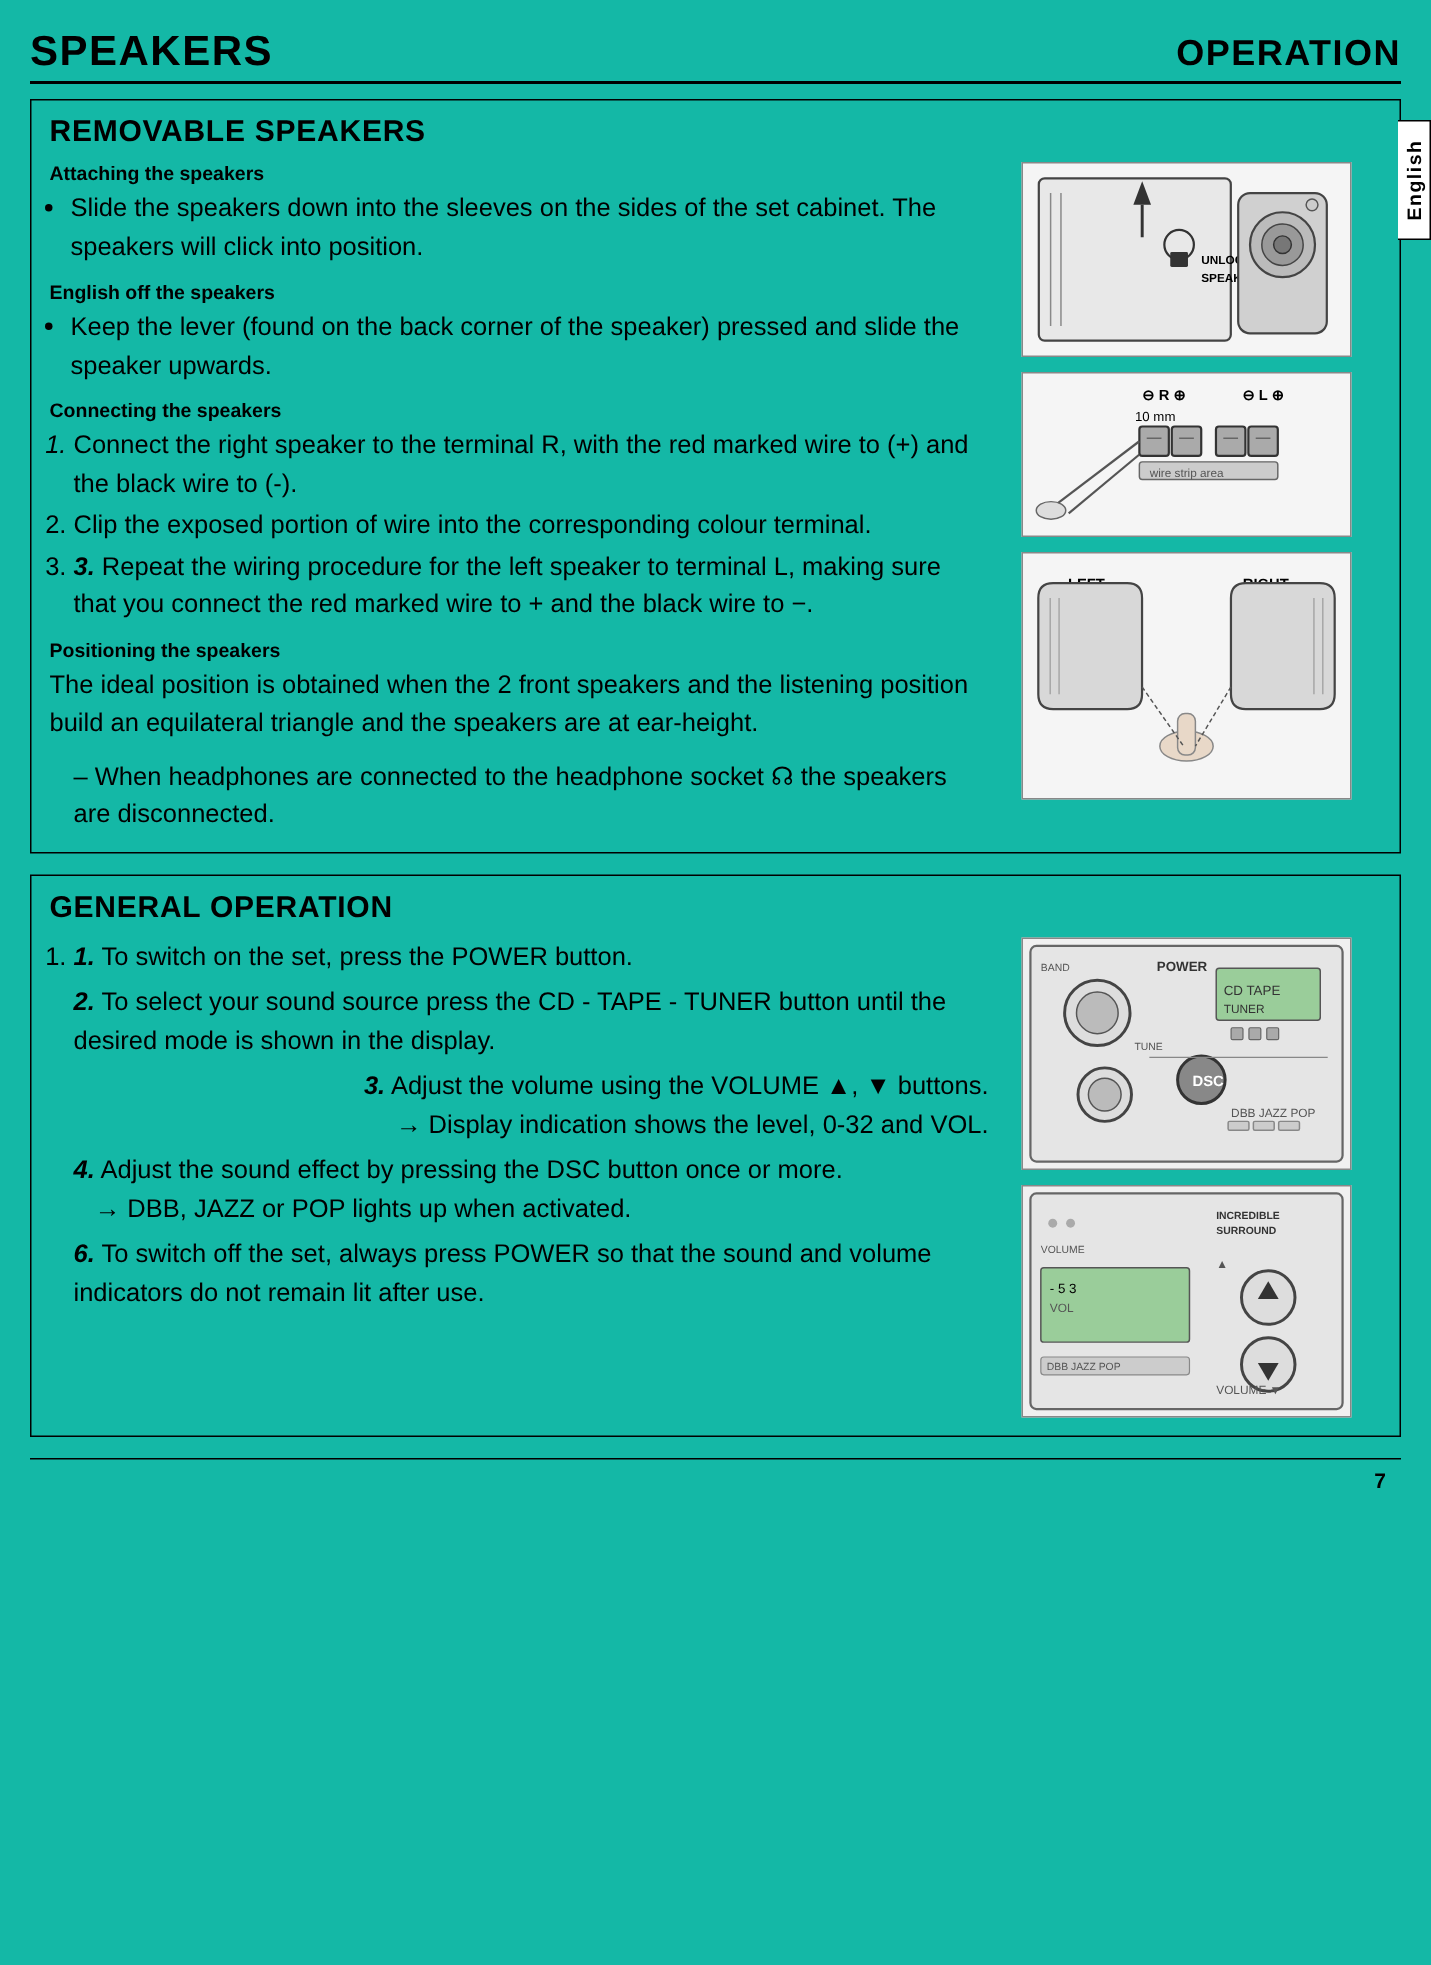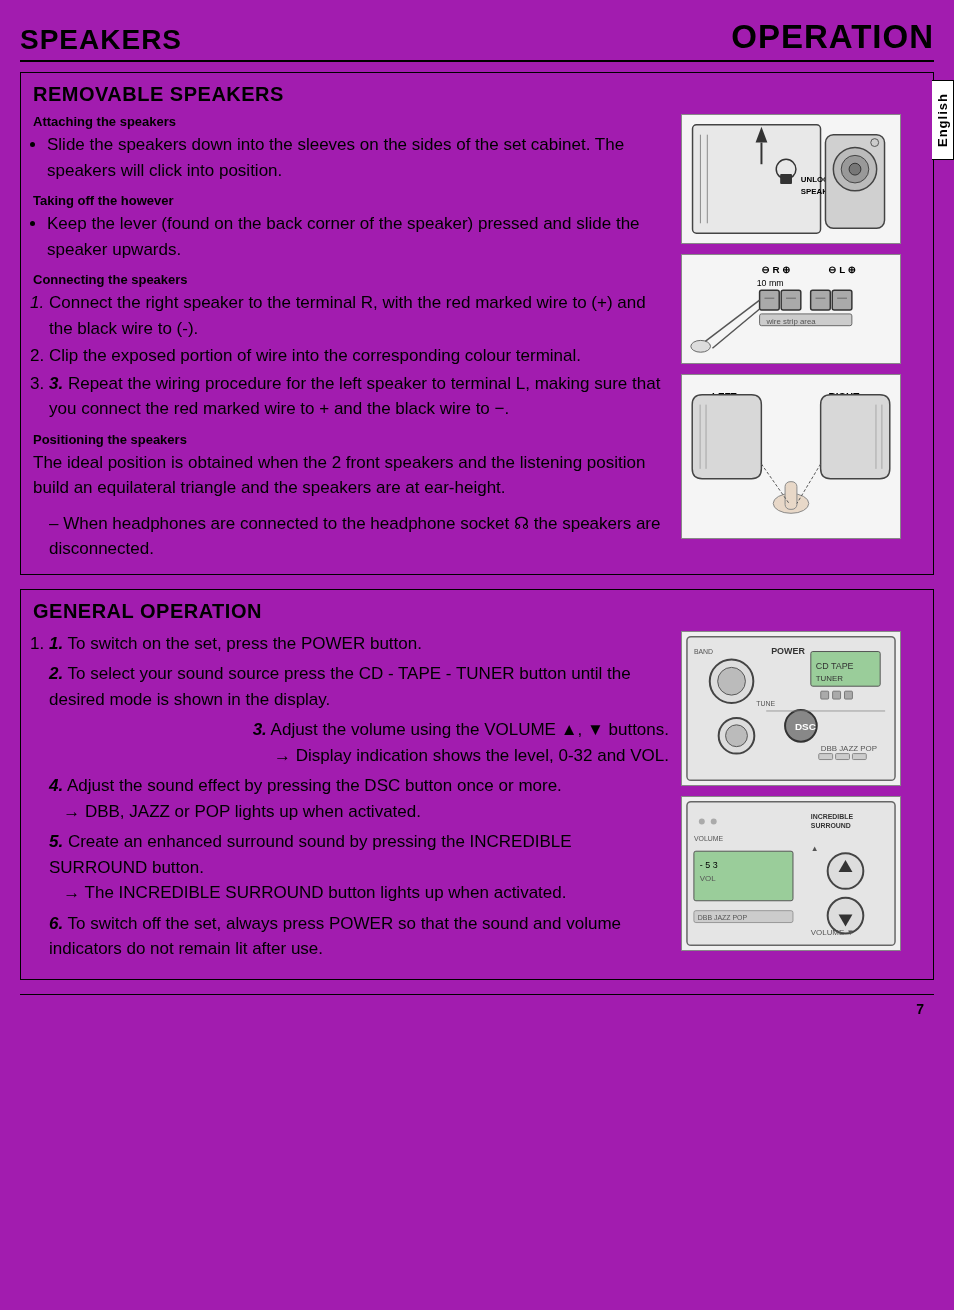--- a/index.html
+++ b/index.html
@@ -8,41 +8,41 @@
       font-size: 13px;
       background: #fff;
       color: #000;
       width: 954px;
       min-height: 1310px;
       padding: 0;
     }
     .page {
       width: 954px;
       min-height: 1310px;
-      background: #a21caf;
+      background: #14b8a6;
       position: relative;
       padding: 18px 20px 20px 20px;
     }
     
     .header {
       display: flex;
       justify-content: space-between;
       align-items: flex-end;
       border-bottom: 2px solid #000;
       padding-bottom: 4px;
       margin-bottom: 10px;
     }
     .header-left {
       font-size: 28px;
       font-weight: 900;
       letter-spacing: 1px;
       text-transform: uppercase;
     }
     .header-right {
-      font-size: 33px;
+      font-size: 24px;
       font-weight: 900;
       letter-spacing: 1px;
       text-transform: uppercase;
     }
 
     
     .english-tab {
       position: absolute;
       right: 0;
       top: 80px;
@@ -72,21 +72,21 @@
       font-size: 20px;
       font-weight: 900;
       text-transform: uppercase;
       margin-bottom: 8px;
       letter-spacing: 0.5px;
     }
 
     
     .two-col {
       display: flex;
-      gap: 12px;
+      gap: 22px;
     }
     .col-left {
       flex: 1;
       min-width: 0;
     }
     .col-right {
       width: 240px;
       flex-shrink: 0;
       display: flex;
       flex-direction: column;
@@ -191,21 +191,21 @@
 
     <div class="two-col">
 
       <div class="col-left">
 
         <div class="sub-heading">Attaching the speakers</div>
         <ul>
           <li>Slide the speakers down into the sleeves on the sides of the set cabinet. The speakers will click into position.</li>
         </ul>
 
-        <div class="sub-heading">Taking off the however</div>
+        <div class="sub-heading">English off the speakers</div>
         <ul>
           <li>Keep the lever (found on the back corner of the speaker) pressed and slide the speaker upwards.</li>
         </ul>
 
         <div class="sub-heading">Connecting the speakers</div>
         <ol>
           <li style="font-style:italic;"><span style="font-style:normal">Connect the right speaker to the terminal R, with the red marked wire to (+) and the black wire to (-).</span></li>
           <li>Clip the exposed portion of wire into the corresponding colour terminal.</li>
           <li><span style="font-style:italic;font-weight:bold;">3.</span> Repeat the wiring procedure for the left speaker to terminal L, making sure that you connect the red marked wire to + and the black wire to −.</li>
         </ol>
@@ -309,22 +309,20 @@
     <div class="two-col">
 
       <div class="col-left">
         <ol>
           <li style="margin-bottom:5px;"><em style="font-weight:bold;font-style:italic;">1.</em> To switch on the set, press the POWER button.</li>
           <li style="margin-bottom:5px;list-style:none;"><em style="font-weight:bold;font-style:italic;">2.</em> To select your sound source press the CD - TAPE - TUNER button until the desired mode is shown in the display.</li>
           <li style="margin-bottom:5px;list-style:none;text-align:right;"><em style="font-weight:bold;font-style:italic;">3.</em> Adjust the volume using the VOLUME ▲, ▼ buttons.<br>
             &nbsp;&nbsp;&nbsp;→ Display indication shows the level, 0-32 and VOL.</li>
           <li style="margin-bottom:5px;list-style:none;"><em style="font-weight:bold;font-style:italic;">4.</em> Adjust the sound effect by pressing the DSC button once or more.<br>
             &nbsp;&nbsp;&nbsp;→ DBB, JAZZ or POP lights up when activated.</li>
-          <li style="margin-bottom:5px;list-style:none;"><em style="font-weight:bold;font-style:italic;">5.</em> Create an enhanced surround sound by pressing the INCREDIBLE SURROUND button.<br>
-            &nbsp;&nbsp;&nbsp;→ The INCREDIBLE SURROUND button lights up when activated.</li>
           <li style="margin-bottom:5px;list-style:none;"><em style="font-weight:bold;font-style:italic;">6.</em> To switch off the set, always press POWER so that the sound and volume indicators do not remain lit after use.</li>
         </ol>
       </div>
 
       <div class="col-right">
 
         <div class="gen-diag-box">
           <svg width="220" height="155" viewBox="0 0 220 155" xmlns="http://www.w3.org/2000/svg">
 
             <rect x="5" y="5" width="210" height="145" rx="4" fill="#e5e5e5" stroke="#666" stroke-width="1.5"></rect>

